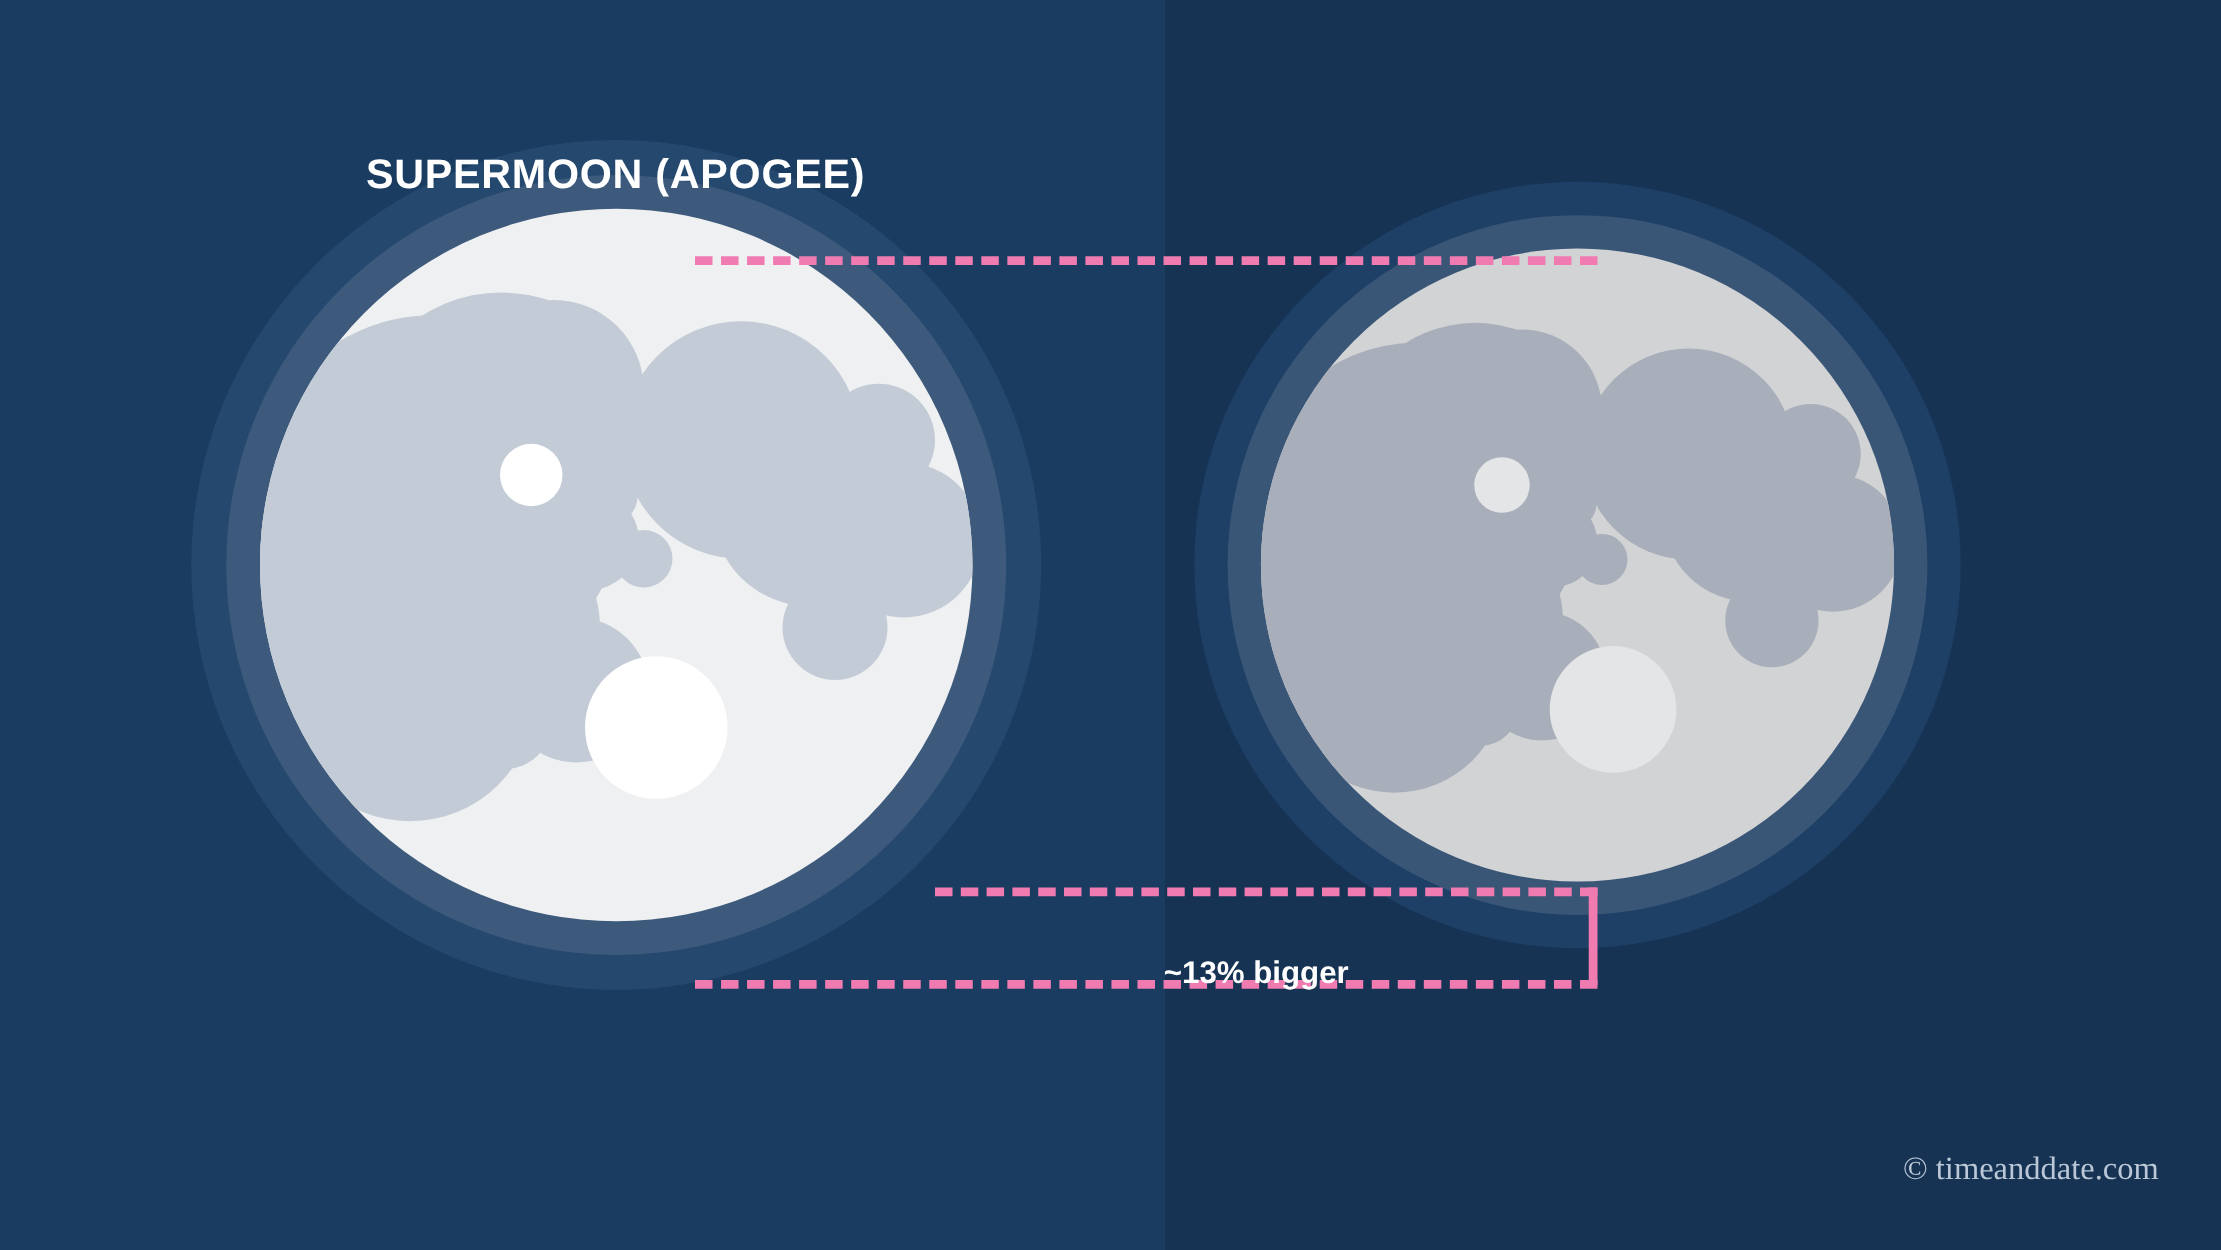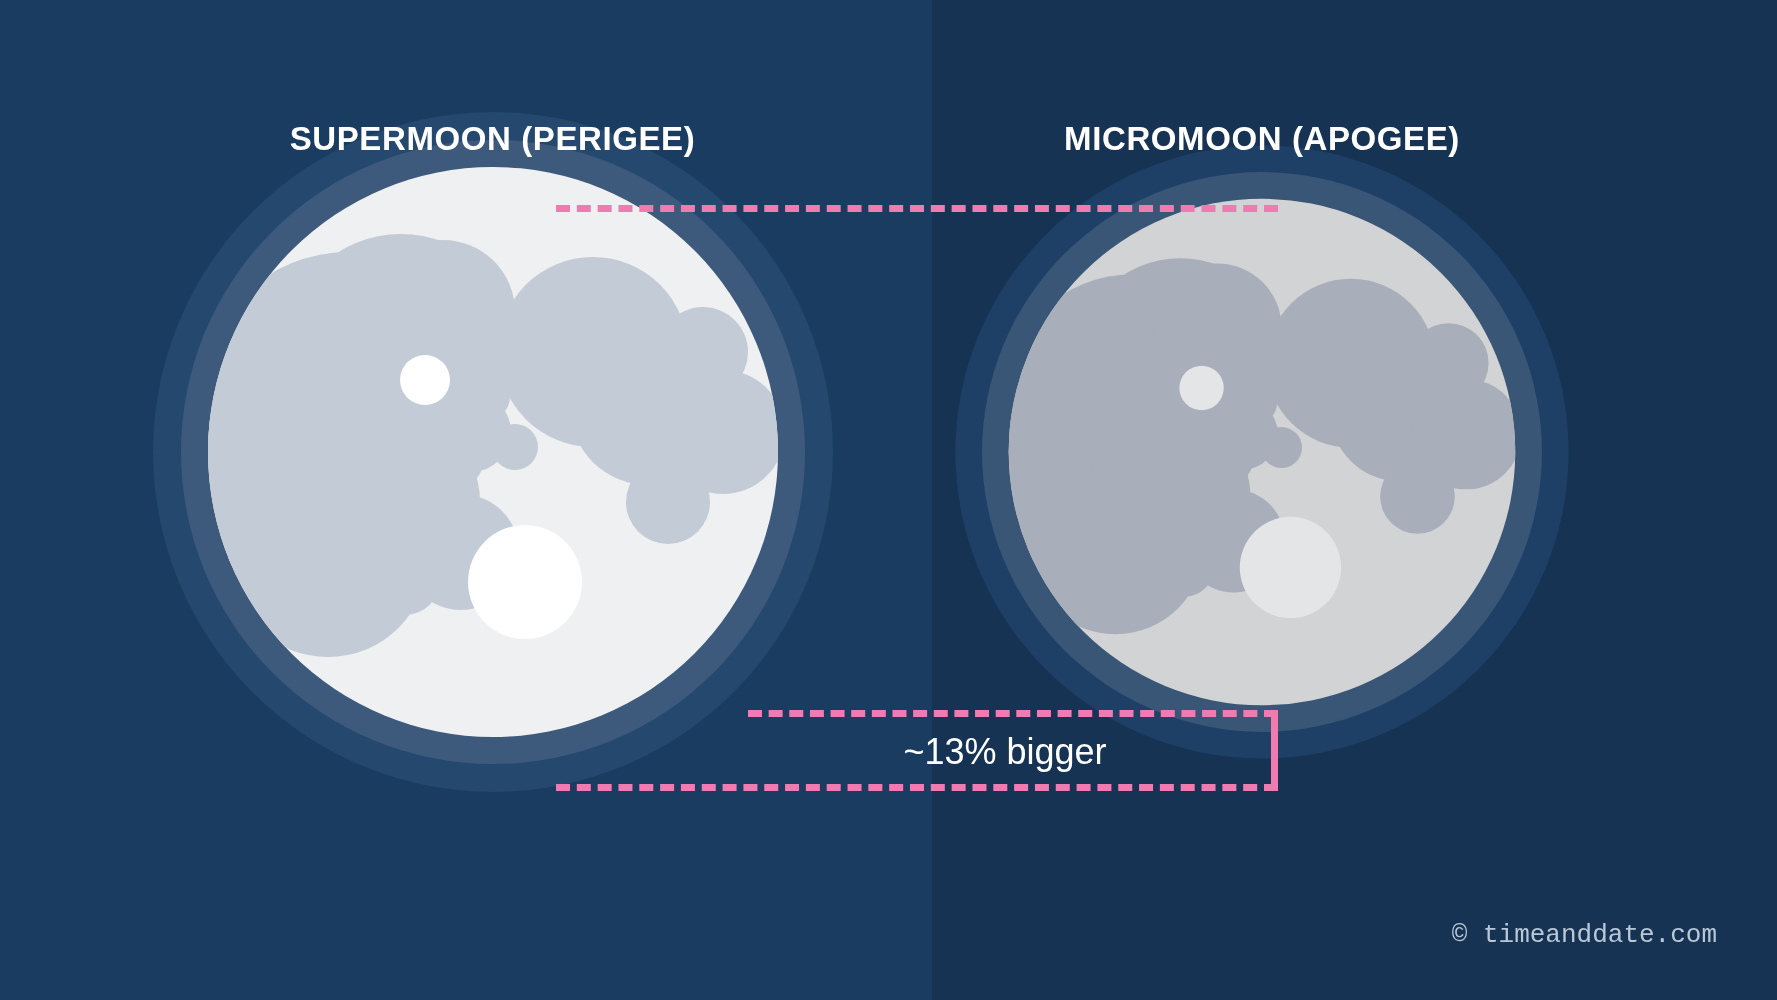--- a/index.html
+++ b/index.html
@@ -69,48 +69,49 @@
   #guide-bracket {
     left: 1271px; top: 710px;
     width: 0; height: 78px;
     border-left: 7px solid #ef7bb1;
   }
 
   .center-label {
     position: absolute;
     z-index: 8;
     color: #ffffff;
-    font-size: 36px;
-    font-weight: normal;
+    font-size: 25px;
+    font-weight: bold;
     white-space: nowrap;
     text-align: center;
+    margin-top: 33px;
   }
   #label-bigger   { left: 760px; top: 731px; width: 490px; }
   #label-brighter { left: 760px; top: 805px; width: 490px; }
 
   #credit {
     position: absolute;
     z-index: 8;
-    right: 60px;
+    right: 50px;
     top: 920px;
     color: #b9c7d6;
     font-size: 26px;
-    font-family: Liberation Mono, monospace;
+    font-family: Liberation Serif, serif;
     white-space: nowrap;
   }
 </style>
 </head>
 <body>
 
 <div id="stage">
 
   <div class="bg-left"></div>
   <div class="bg-right"></div>
 
-  <div class="panel-title" id="title-super">SUPERMOON (PERIGEE)</div>
+  <div class="panel-title" id="title-super">SUPERMOON (APOGEE)</div>
 
   <svg class="moon-svg" id="supermoon-graphic" viewBox="0 0 700 700">
     <defs>
       <clipPath id="clip-super">
         <circle cx="350" cy="350" r="285"></circle>
       </clipPath>
     </defs>
     <circle cx="350" cy="350" r="340" fill="#24486e"></circle>
     <circle cx="350" cy="350" r="312" fill="#3d5a7c"></circle>
     <circle cx="350" cy="350" r="285" fill="#eff0f1"></circle>
@@ -133,21 +134,20 @@
       <circle cx="372" cy="345" r="23"></circle>
       <circle cx="288" cy="420" r="28"></circle>
       <circle cx="318" cy="450" r="58"></circle>
       <circle cx="262" cy="478" r="35"></circle>
       <circle cx="232" cy="470" r="25"></circle>
     </g>
     <circle cx="282" cy="278" r="25" fill="#ffffff" clip-path="url(#clip-super)"></circle>
     <circle cx="382" cy="480" r="57" fill="#ffffff" clip-path="url(#clip-super)"></circle>
   </svg>
 
-  <div class="panel-title" id="title-micro">MICROMOON (APOGEE)</div>
 
   <svg class="moon-svg" id="micromoon-graphic" viewBox="0 0 700 700">
     <defs>
       <clipPath id="clip-micro">
         <circle cx="350" cy="350" r="285"></circle>
       </clipPath>
     </defs>
     <circle cx="350" cy="350" r="345" fill="#1e4067"></circle>
     <circle cx="350" cy="350" r="315" fill="#3a5676"></circle>
     <circle cx="350" cy="350" r="285" fill="#d2d3d5"></circle>

